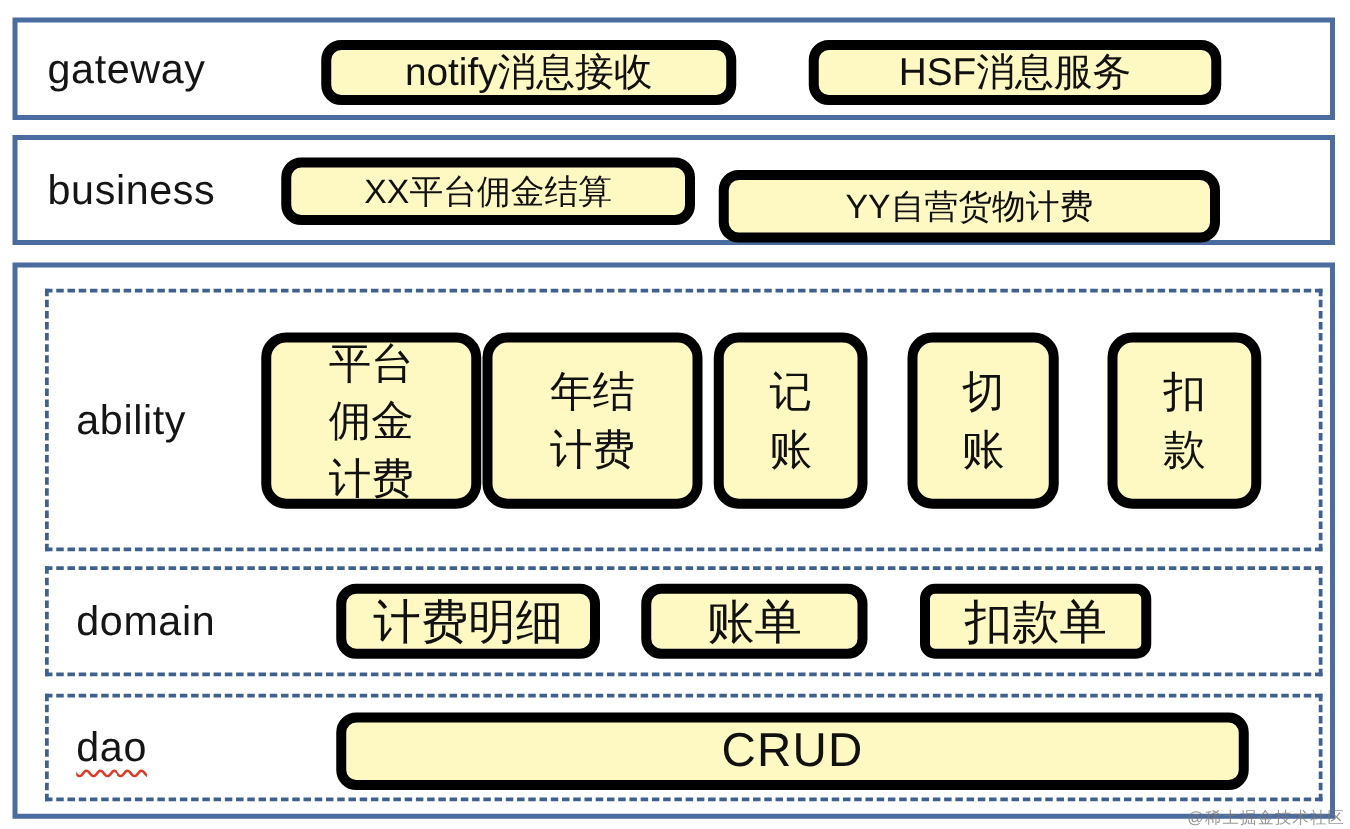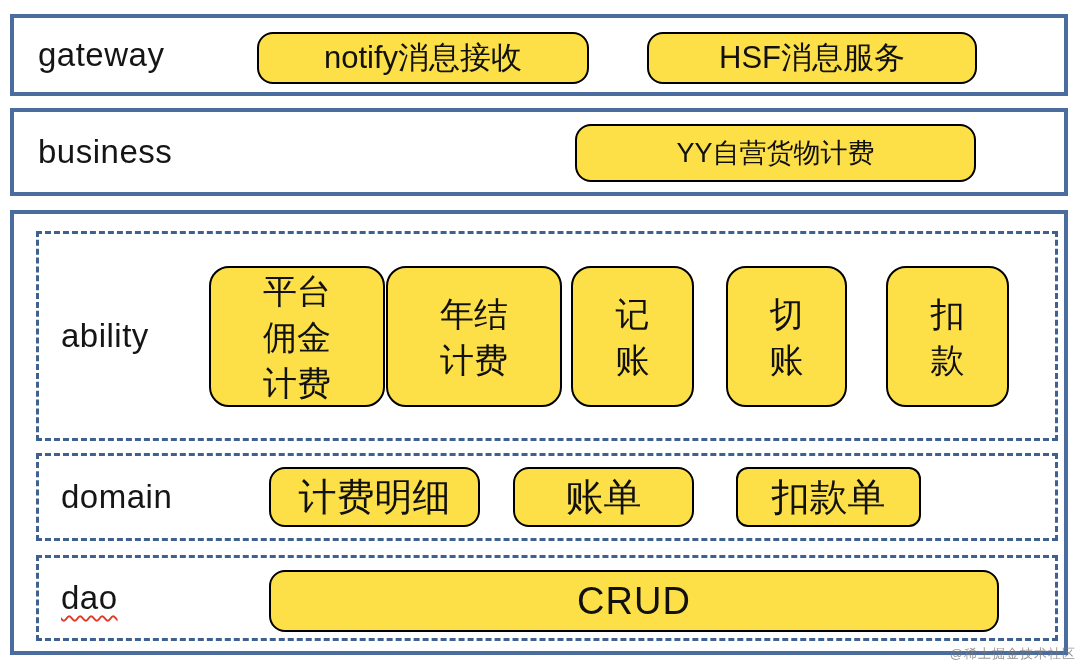--- a/index.html
+++ b/index.html
@@ -12,21 +12,21 @@
     position:absolute;border:4px solid #4a6c9e;background:#ffffff;box-sizing:border-box;
   }
   .dashed-frame{
     position:absolute;border:3px dashed #3f618f;box-sizing:border-box;
   }
   .layer-label{
     position:absolute;font-size:33px;letter-spacing:0.5px;color:#151515;
     display:flex;align-items:center;
   }
   .rbox{
-    position:absolute;border:2px solid #000000;border-radius:16px;background:#fde047;
+    position:absolute;border:8px solid #000000;border-radius:16px;background:#fef9c3;
     box-sizing:border-box;display:flex;align-items:center;justify-content:center;
     text-align:center;color:#111;
   }
   .rbox .txt{white-space:pre-line;}
   .gw-txt{font-size:31px;}
   .biz-txt{font-size:27px;}
   .abl-txt{font-size:34px;line-height:46px;}
   .dom-txt{font-size:38px;}
   .dao-txt{font-size:38px;letter-spacing:1px;}
   .dao-word{
@@ -51,21 +51,24 @@
     <div class="rbox" style="left:243px;top:14px;width:332px;height:52px;">
       <span class="txt gw-txt">notify消息接收</span>
     </div>
     <div class="rbox" style="left:633px;top:14px;width:330px;height:52px;">
       <span class="txt gw-txt">HSF消息服务</span>
     </div>
   </div>
 
   <div class="solid-frame" style="left:10px;top:108px;width:1058px;height:88px;">
     <div class="layer-label" style="left:24px;top:0;height:80px;">business</div>
-    <div class="rbox" style="left:561px;top:12px;width:401px;height:58px;">
+    <div class="rbox" style="left:211px;top:14px;width:331px;height:54px;">
+      <span class="txt biz-txt">XX平台佣金结算</span>
+    </div>
+    <div class="rbox" style="left:561px;top:24px;width:401px;height:58px;">
       <span class="txt biz-txt">YY自营货物计费</span>
     </div>
   </div>
 
   <div class="solid-frame" style="left:10px;top:210px;width:1058px;height:445px;">
 
     <div class="dashed-frame" style="left:22px;top:17px;width:1022px;height:210px;">
       <div class="layer-label" style="left:22px;top:0;height:204px;">ability</div>
       <div class="rbox" style="left:170px;top:32px;width:176px;height:141px;border-radius:20px;">
         <span class="txt abl-txt">平台

